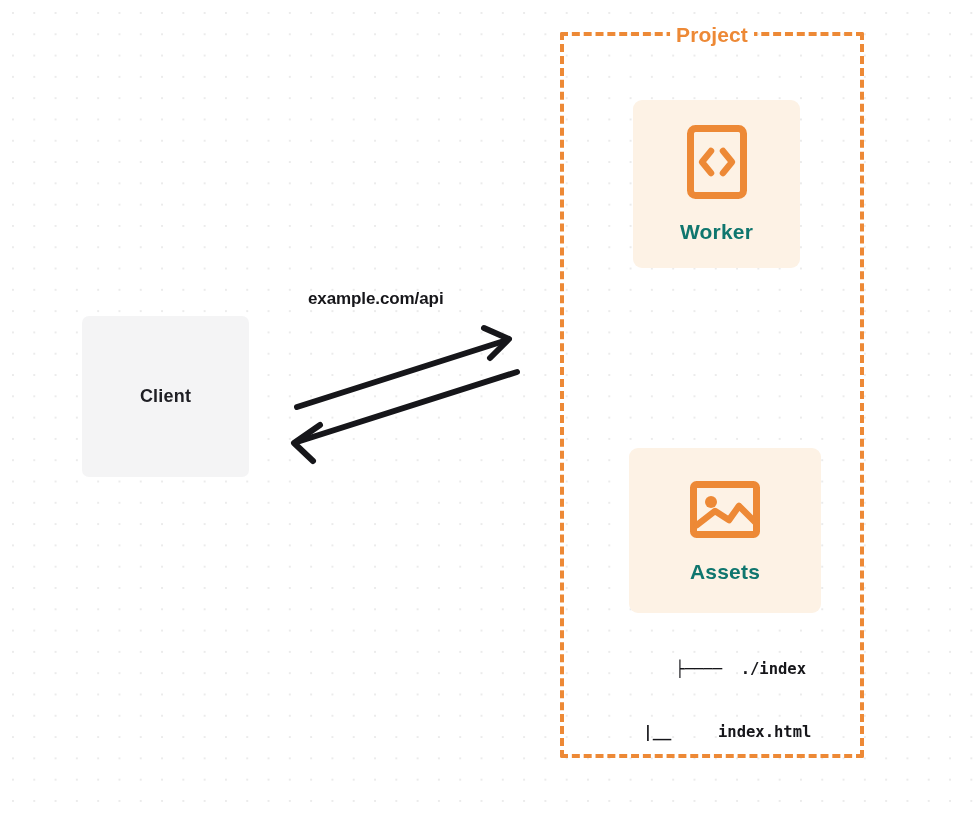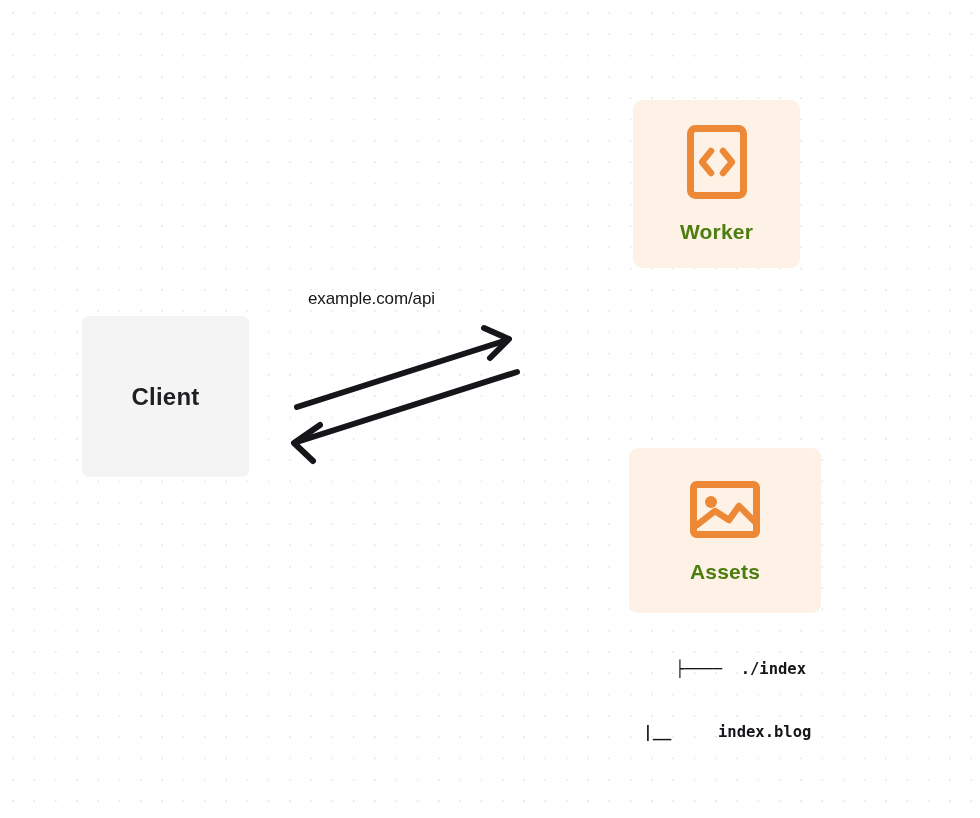--- a/index.html
+++ b/index.html
@@ -32,41 +32,41 @@
     top: 316px;
     width: 167px;
     height: 161px;
     background: #f4f4f5;
     border-radius: 7px;
     display: flex;
     align-items: center;
     justify-content: center;
   }
   .client-label {
-    font-size: 24px;
+    font-size: 18px;
     font-weight: bold;
     color: #1f1f24;
     letter-spacing: 0.2px;
   }
 
   
   .connector-layer {
     position: absolute;
     left: 0;
     top: 0;
     width: 980px;
     height: 818px;
     pointer-events: none;
   }
   .request-label {
     position: absolute;
     left: 308px;
     top: 289px;
     font-size: 17px;
-    font-weight: normal;
+    font-weight: bold;
     color: #16161a;
     letter-spacing: -0.1px;
     white-space: nowrap;
   }
 
   
   .project-container {
     position: absolute;
     left: 560px;
     top: 32px;
@@ -112,21 +112,21 @@
     width: 192px;
     height: 165px;
   }
   .card-icon {
     display: block;
     margin-bottom: 16px;
   }
   .card-label {
     font-size: 21px;
     font-weight: bold;
-    color: #4d7c0f;
+    color: #0f766e;
     letter-spacing: 0.2px;
   }
 
   
   .file-tree {
     position: absolute;
     left: 606px;
     top: 617px;
     width: 200px;
     font-family: "DejaVu Sans Mono", "Liberation Mono", monospace;
@@ -158,20 +158,23 @@
     </g>
 
     <g>
       <line x1="517" y1="372" x2="300" y2="441" stroke="#16161a" stroke-width="6" stroke-linecap="round"></line>
       <polyline points="320,425 294,443 313,461" fill="none" stroke="#16161a" stroke-width="6" stroke-linecap="round" stroke-linejoin="round"></polyline>
     </g>
   </svg>
 
   <div class="request-label">example.com/api</div>
 
+  <div class="project-container">
+    <span class="project-title">Project</span>
+  </div>
 
   <div class="service-card card-worker">
     <span class="card-icon">
       <svg width="62" height="76" viewBox="0 0 62 76" xmlns="http://www.w3.org/2000/svg">
         <rect x="4.5" y="4.5" width="53" height="67" rx="5" ry="5" fill="none" stroke="#ed8936" stroke-width="7"></rect>
         <polyline points="25,27 16,38 25,49" fill="none" stroke="#ed8936" stroke-width="6.5" stroke-linecap="round" stroke-linejoin="round"></polyline>
         <polyline points="37,27 46,38 37,49" fill="none" stroke="#ed8936" stroke-width="6.5" stroke-linecap="round" stroke-linejoin="round"></polyline>
       </svg>
     </span>
     <span class="card-label">Worker</span>
@@ -183,17 +186,17 @@
         <rect x="4.5" y="6.5" width="63" height="50" rx="3" ry="3" fill="none" stroke="#ed8936" stroke-width="7"></rect>
         <circle cx="22" cy="24" r="6" fill="#ed8936"></circle>
         <polyline points="8,47 26,33 40,42 50,28 67,45" fill="none" stroke="#ed8936" stroke-width="6.5" stroke-linecap="round" stroke-linejoin="round"></polyline>
       </svg>
     </span>
     <span class="card-label">Assets</span>
   </div>
 
   <div class="file-tree">
     <div class="file-tree-row">├────  ./index</div>
-    <div class="file-tree-row">    |__     index.blog</div>
+    <div class="file-tree-row">    |__     index.html</div>
     
   </div>
 
 </div>
 
 </body></html>

